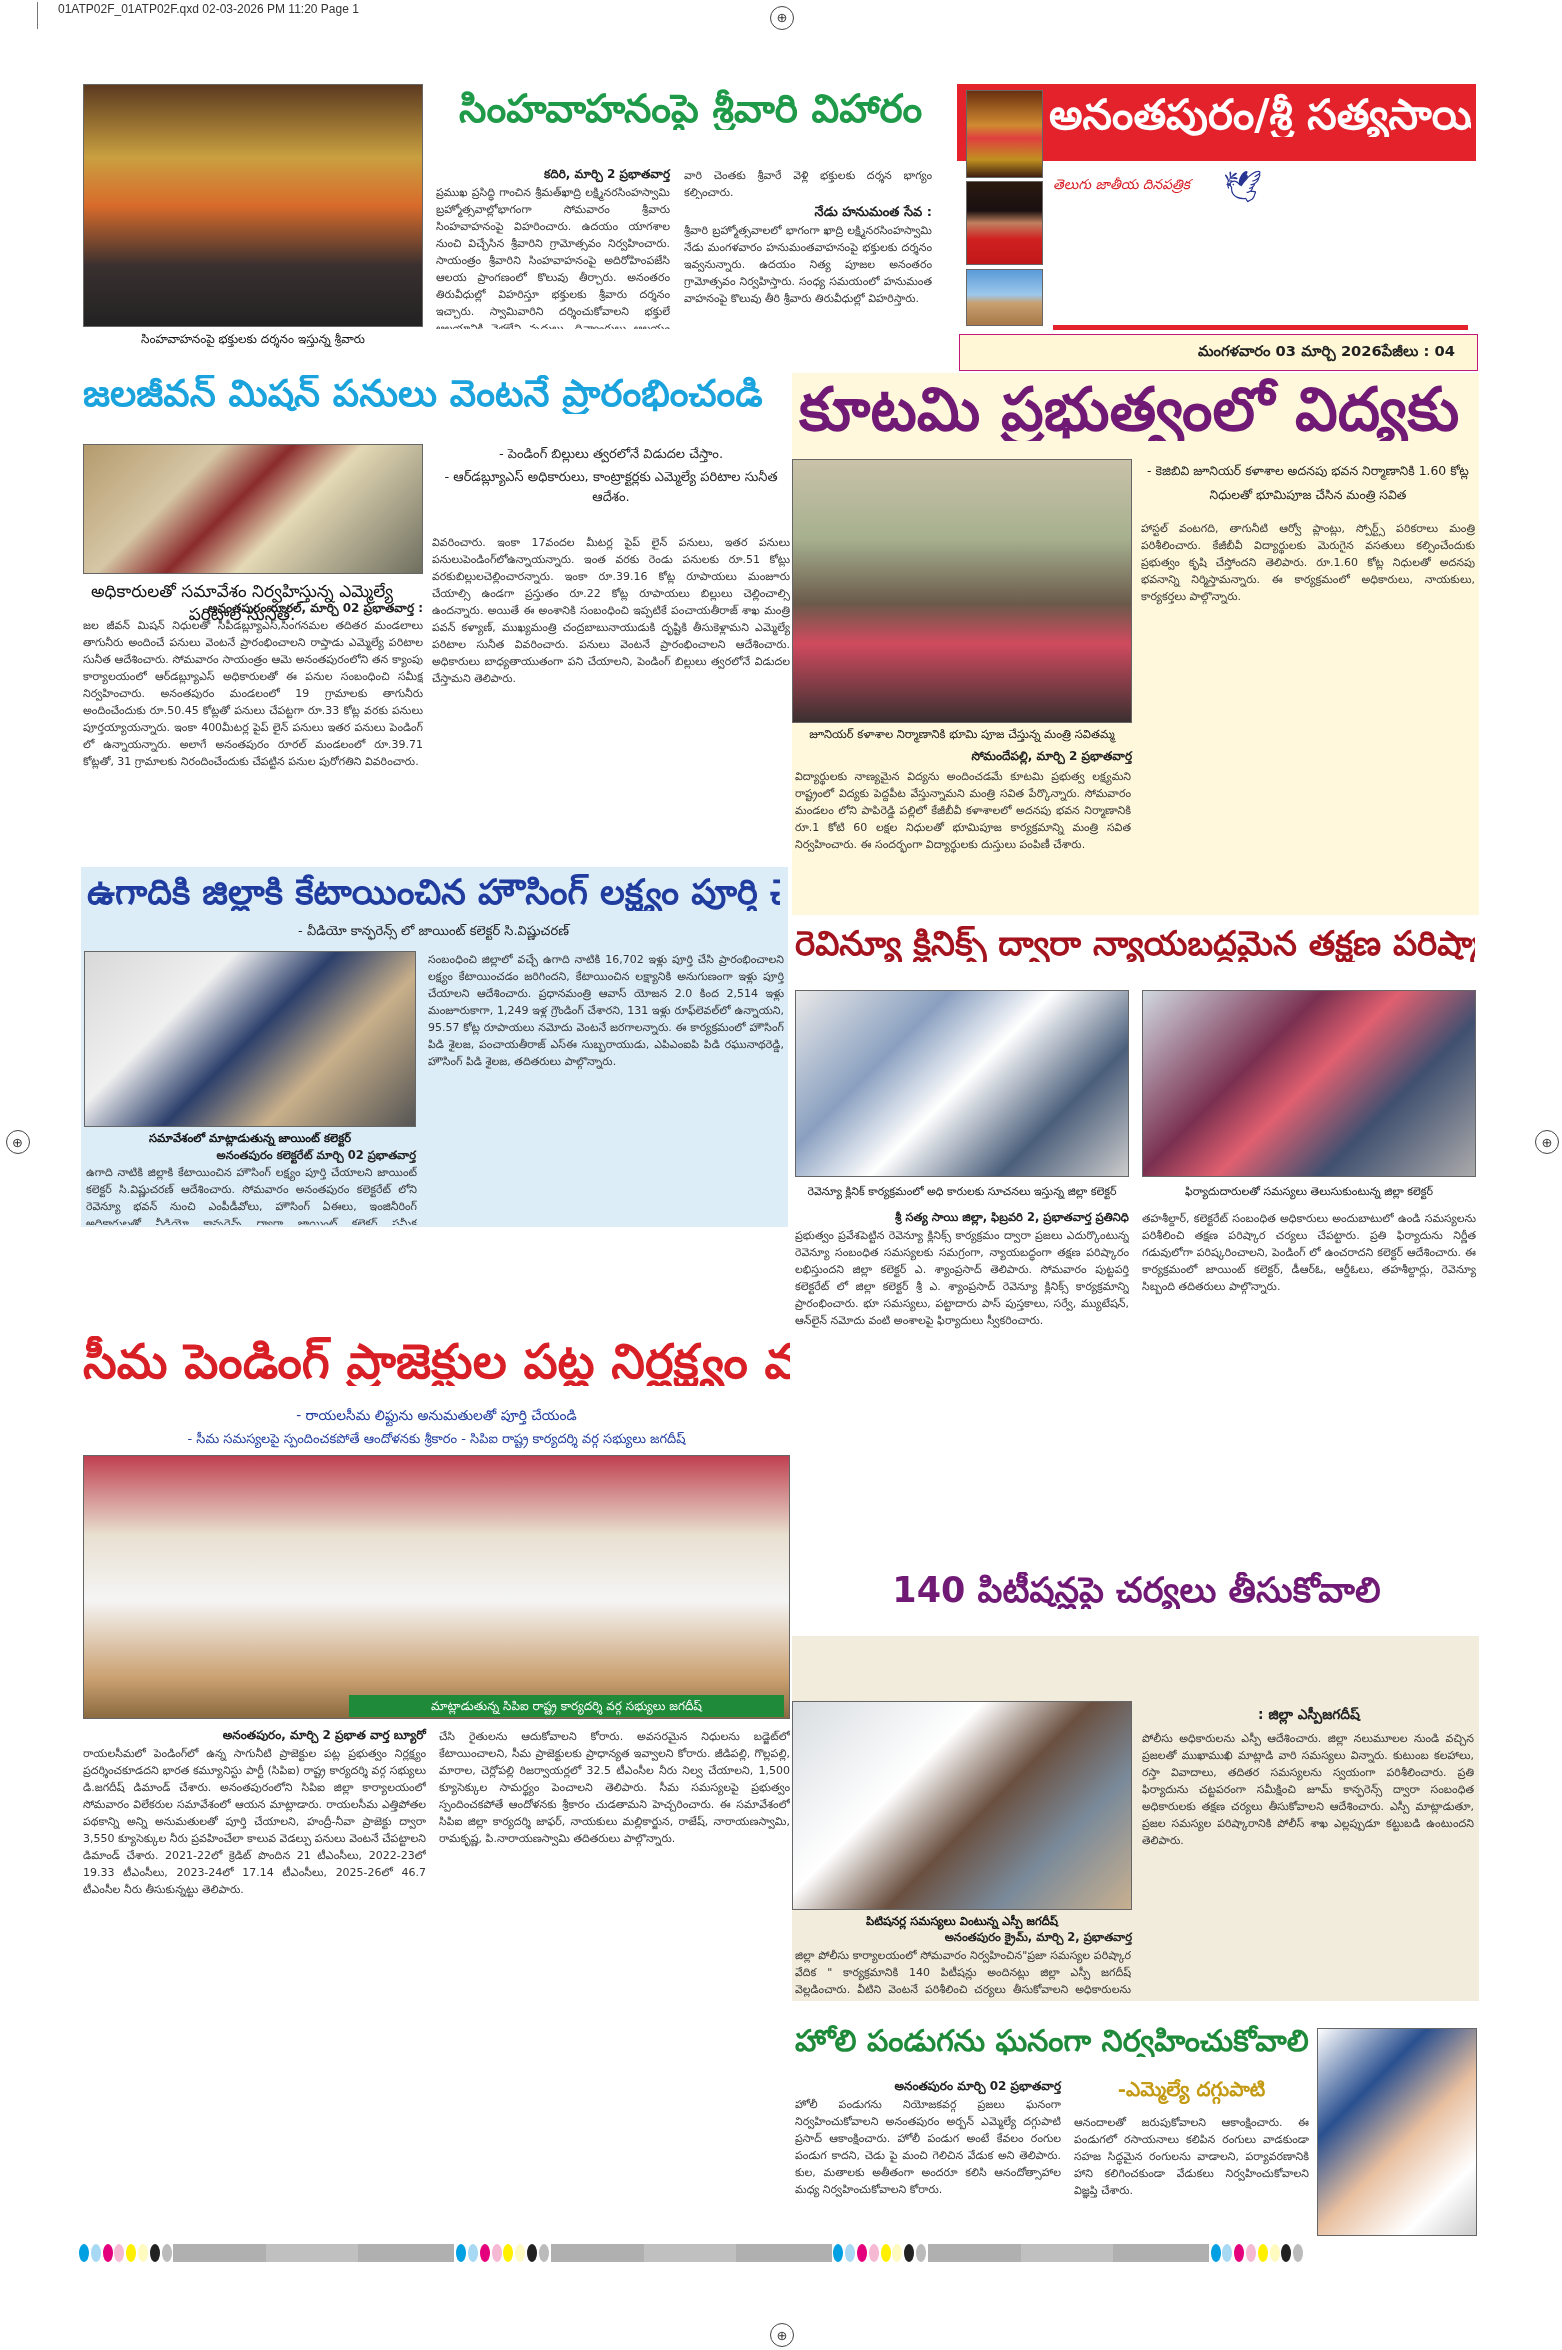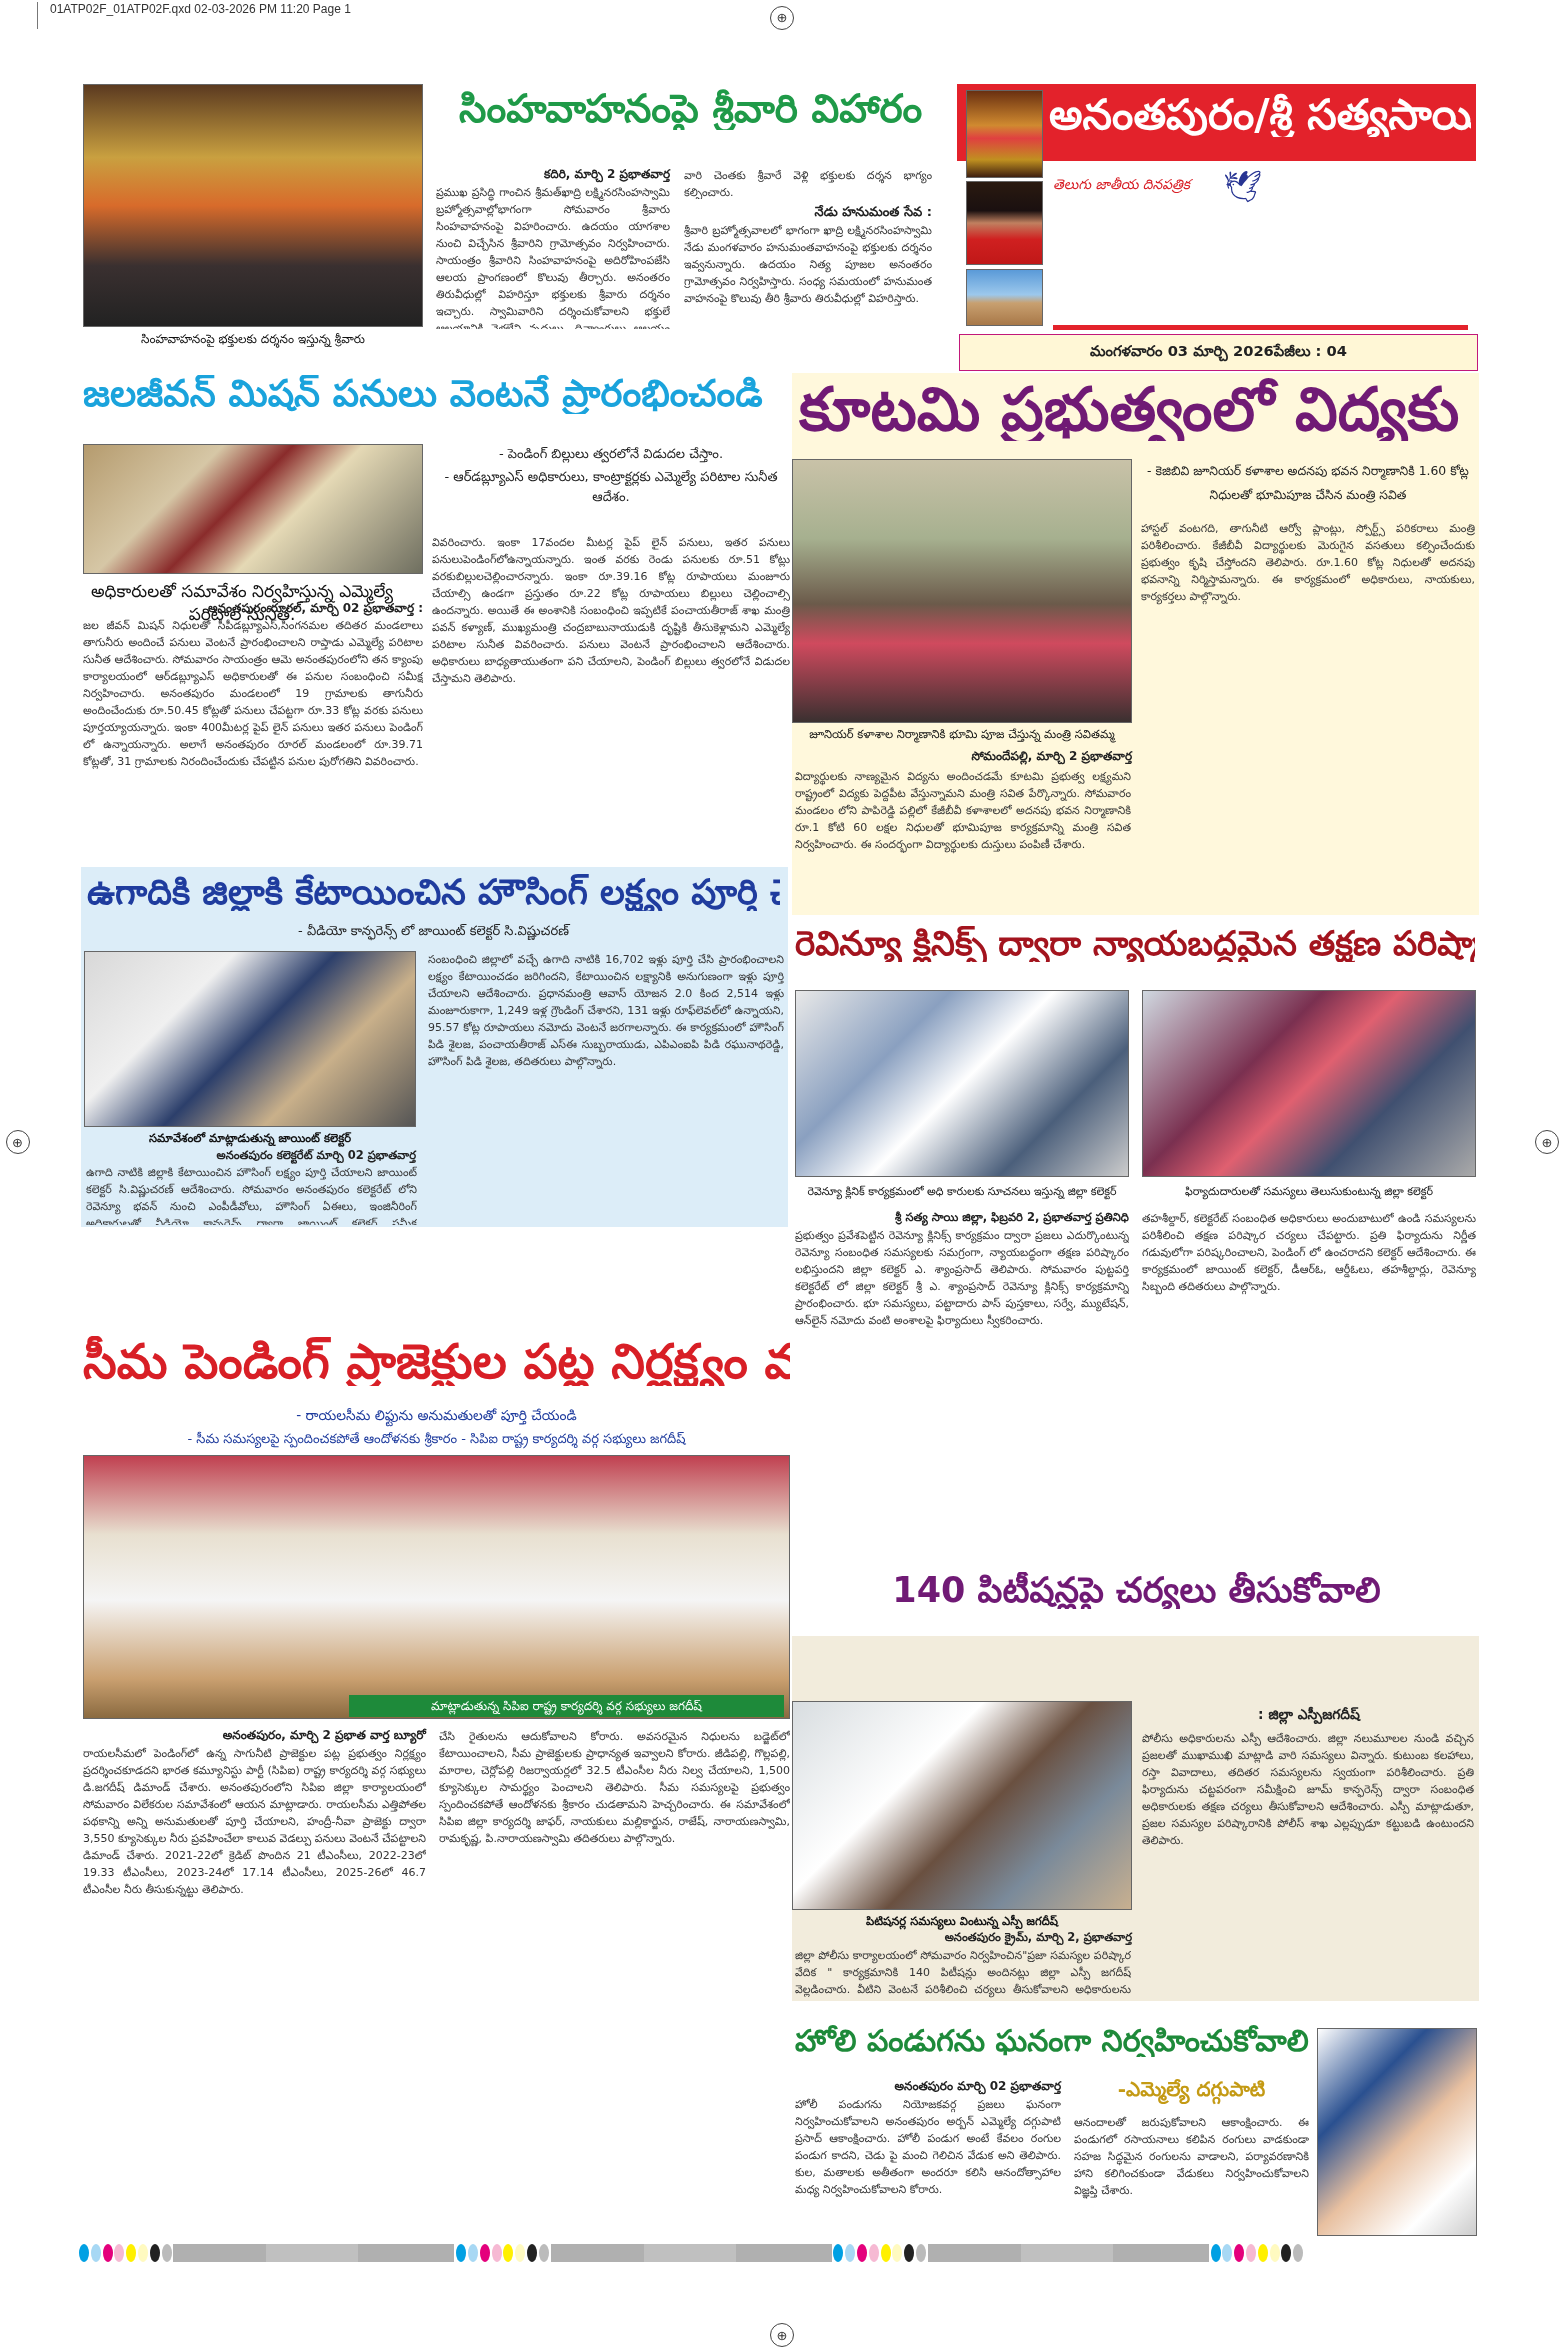--- a/index.html
+++ b/index.html
@@ -1,19 +1,19 @@
 <!DOCTYPE html>
 <html style="font-size:14.7px"><head>
 <meta charset="utf-8">
 <style>
 *{box-sizing:border-box;margin:0;padding:0}
 html,body{width:1563px;height:2351px;background:#fff;overflow:hidden}
 body{position:relative;font-family:"DejaVu Sans",sans-serif;color:#222}
 .abs{position:absolute}
-.slug{left:37px;top:1.8px;font-size:12px;color:#333;font-family:"Liberation Sans",sans-serif;border-left:1.8px solid #777;padding-left:12px;height:27.5px}
+.slug{left:37px;top:1.8px;font-size:12px;color:#333;font-family:"Liberation Sans",sans-serif;border-left:1.8px solid #777;padding-left:20px;height:27.5px}
 .reg{width:24px;height:24px;border-radius:50%;border:0.9px solid #444;display:flex;align-items:center;justify-content:center;font-size:13px;color:#333;background:#fff}
 .photo{border:0.9px solid #666;overflow:hidden}
 .ph-temple{background:linear-gradient(180deg,#5b3a20 0%,#c9a040 30%,#d86b2b 50%,#3a3030 75%,#222 100%)}
 .ph-office{background:linear-gradient(135deg,#b59b6e 0%,#d6c7a6 30%,#8a2b2b 45%,#e5d9b5 60%,#6f6f60 100%)}
 .ph-crowd{background:linear-gradient(180deg,#c9c2a8 0%,#a6b08f 30%,#6b5a4a 55%,#d04a5e 70%,#3a3030 100%)}
 .ph-meeting{background:linear-gradient(135deg,#d8d8d8 0%,#f0f0f0 30%,#2c3f6b 50%,#c9b08a 70%,#555 100%)}
 .ph-clinic1{background:linear-gradient(135deg,#e8e8e8 0%,#8aa0c0 30%,#fff 50%,#4b5f7b 75%,#cccccc 100%)}
 .ph-clinic2{background:linear-gradient(135deg,#d0d8e0 0%,#7a3050 35%,#e06070 50%,#405070 70%,#aaa 100%)}
 .ph-cpi{background:linear-gradient(180deg,#c04050 0%,#e8e0d0 30%,#f5f5f5 55%,#caa070 85%,#8a6a40 100%)}
 .ph-police{background:linear-gradient(135deg,#d8dde0 0%,#ffffff 35%,#6a5040 55%,#7a8a9a 75%,#c8b090 100%)}
@@ -54,21 +54,21 @@
 <div class="box" style="left:957px;top:84px;width:519px;height:252px">
   <div class="abs" style="left:0;top:0;width:519px;height:77px;background:#e3222b"></div>
   <div class="abs photo ph-god" style="left:9.2px;top:5.5px;width:77px;height:88px"></div>
   <div class="abs photo ph-sai" style="left:9.2px;top:97px;width:77px;height:84px"></div>
   <div class="abs photo ph-nandi" style="left:9.2px;top:185px;width:77px;height:57px"></div>
   <div class="abs h1" style="left:92px;top:9.2px;width:422px;font-size:42px;color:#fff;text-align:left">అనంతపురం/శ్రీ సత్యసాయి</div>
   <div class="abs" style="left:96px;top:92px;font-size:13.8px;color:#d81f26;font-style:italic">తెలుగు జాతీయ దినపత్రిక</div>
   <div class="abs" style="left:266px;top:84px;font-size:31px;color:#283593">🕊</div>
   <div class="abs" style="left:96px;top:241px;width:415px;height:4.6px;background:#e3222b"></div>
 </div>
-<div class="box" style="left:959px;top:334px;width:519px;height:37px;border:1.8px solid #c2187a;background:#fff7d6;display:flex;align-items:center;justify-content:center;padding:0 36px">
+<div class="box" style="left:959px;top:334px;width:519px;height:37px;border:1.8px solid #c2187a;background:#fff7d6;display:flex;align-items:center;justify-content:flex-end;padding:0 22px">
   <span style="font-weight:bold;font-size:14.7px;color:#222">మంగళవారం  03 మార్చి 2026</span>
   <span style="font-weight:bold;font-size:14.7px;color:#222">పేజీలు : 04</span>
 </div>
 
 <div class="box h1" style="left:83px;top:375px;width:707px;font-size:37px;color:#1aa3dc">జలజీవన్ మిషన్ పనులు వెంటనే ప్రారంభించండి</div>
 <div class="box photo ph-office" style="left:83px;top:444px;width:340px;height:130px"></div>
 <div class="box cap" style="left:72px;top:580px;width:340px;font-size:17px">అధికారులతో సమావేశం నిర్వహిస్తున్న ఎమ్మెల్యే పరిటాల సునీత.</div>
 <div class="box sub" style="left:432px;top:444px;width:358px">- పెండింగ్ బిల్లులు త్వరలోనే విడుదల చేస్తాం.</div>
 <div class="box sub" style="left:432px;top:467px;width:358px">- ఆర్‌డబ్ల్యూఎస్ అధికారులు, కాంట్రాక్టర్లకు ఎమ్మెల్యే పరిటాల సునీత ఆదేశం.</div>
 <div class="box dateline" style="left:83px;top:601px;width:340px">అనంతపురం రూరల్, మార్చి 02 ప్రభాతవార్త :</div>

